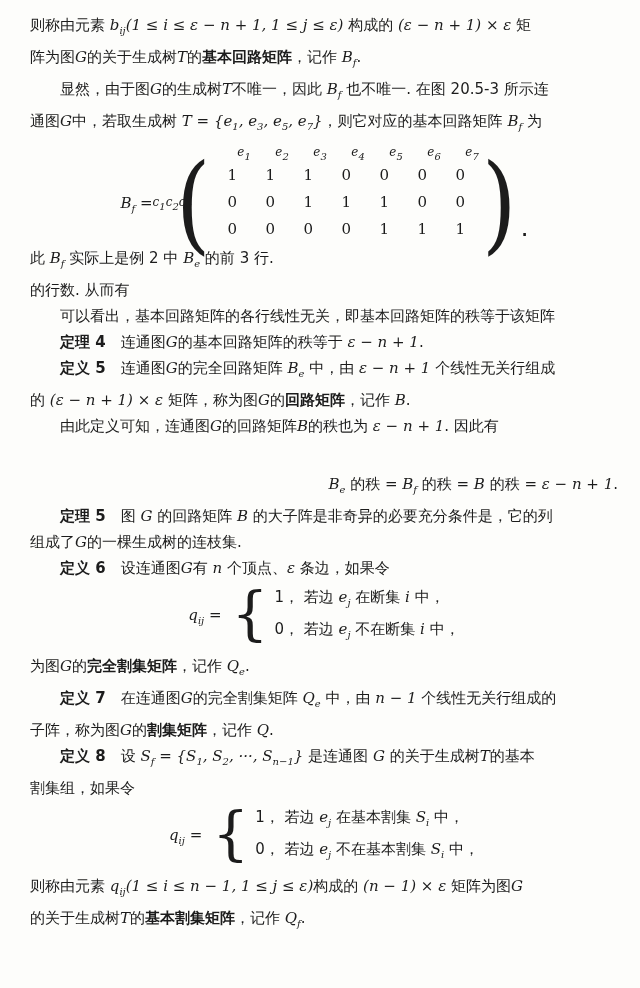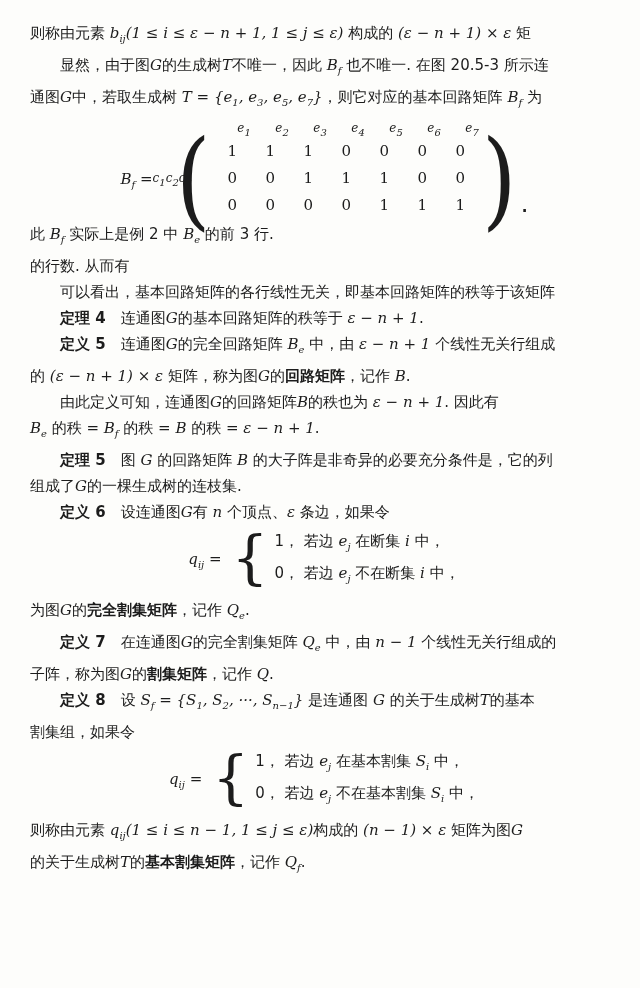--- a/index.html
+++ b/index.html
@@ -1,28 +1,28 @@
 <!DOCTYPE html>
 <html><head>
 <meta charset="utf-8">
 <style>
   html,body{margin:0;padding:0;background:#ffffff;}
   .page{
     width:640px;height:988px;box-sizing:border-box;
     background:#fdfdfb;color:#1c1c1c;
     font-family:"DejaVu Sans",sans-serif;
     font-size:15px;
-    padding:20px 22px 0 30px;
+    padding:12px 22px 0 30px;
     display:flex;flex-direction:column;
     overflow:hidden;
   }
   .doc{display:flex;flex-direction:column;}
   .line{line-height:26px;min-height:26px;white-space:nowrap;}
   .line.indent{text-indent:2em;}
-  .line.center{text-align:left;text-indent:0;white-space:normal;}
+  .line.center{text-align:right;text-indent:0;white-space:normal;margin-top:32px;}
   .bold{font-weight:bold;}
   .math{font-family:"DejaVu Serif",serif;font-style:italic;}
   .math sub{font-size:10px;vertical-align:-4px;font-style:italic;}
   .math sup{font-size:10px;vertical-align:6px;font-style:italic;}
   .heading{
     font-size:21px;font-weight:bold;letter-spacing:1px;
     margin:14px 0 10px 0;line-height:28px;
     font-family:"DejaVu Sans",sans-serif;
   }
   
@@ -47,20 +47,21 @@
   .case-brace{font-family:"DejaVu Serif",serif;font-size:58px;line-height:54px;margin-right:6px;display:inline-block;transform:translateY(-2px);}
   .case-lines{display:flex;flex-direction:column;}
   .case-lines .cline{line-height:27px;white-space:nowrap;}
 </style>
 </head>
 <body>
 
 <main class="page">
   <div class="doc" id="doc">
       <div class="line "><span>则称由元素 </span><span class="math">b<sub>ij</sub>(1 ≤ i ≤ ε − n + 1, 1 ≤ j ≤ ε)</span><span> 构成的 </span><span class="math">(ε − n + 1) × ε</span><span> 矩</span></div>
+      <div class="line "><span>阵为图</span><span class="math">G</span><span>的关于生成树</span><span class="math">T</span><span>的</span><span class="bold">基本回路矩阵</span><span>，记作 </span><span class="math">B<sub>f</sub></span><span>.</span></div>
       <div class="line indent"><span>显然，由于图</span><span class="math">G</span><span>的生成树</span><span class="math">T</span><span>不唯一，因此 </span><span class="math">B<sub>f</sub></span><span> 也不唯一. 在图 20.5-3 所示连</span></div>
       <div class="line "><span>通图</span><span class="math">G</span><span>中，若取生成树 </span><span class="math">T = {e<sub>1</sub>, e<sub>3</sub>, e<sub>5</sub>, e<sub>7</sub>}</span><span>，则它对应的基本回路矩阵 </span><span class="math">B<sub>f</sub></span><span> 为</span></div>
       <div class="matrix-block">
         <span class="m-lhs"><span class="math">B<sub>f</sub> =</span></span>
         <div class="m-body">
           <div class="m-col-headers">
             <span class="math">e<sub>1</sub></span>
             <span class="math">e<sub>2</sub></span>
             <span class="math">e<sub>3</sub></span>
             <span class="math">e<sub>4</sub></span>

